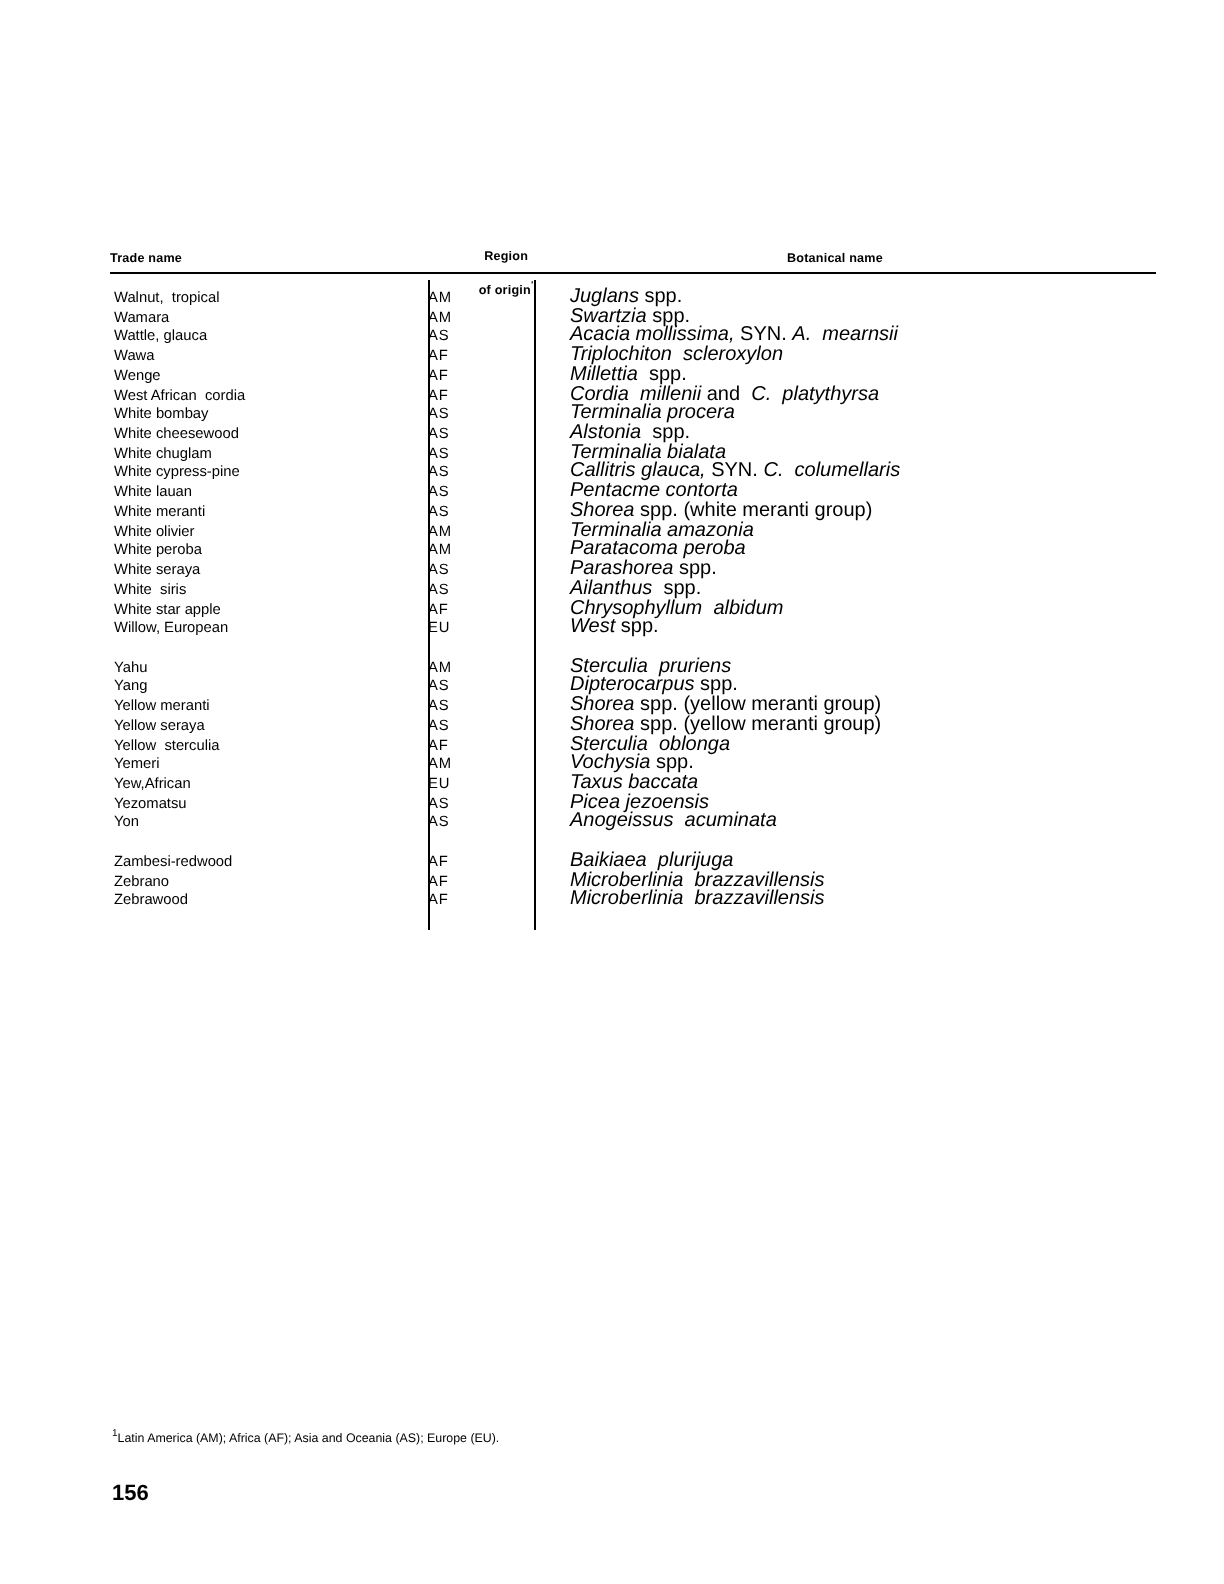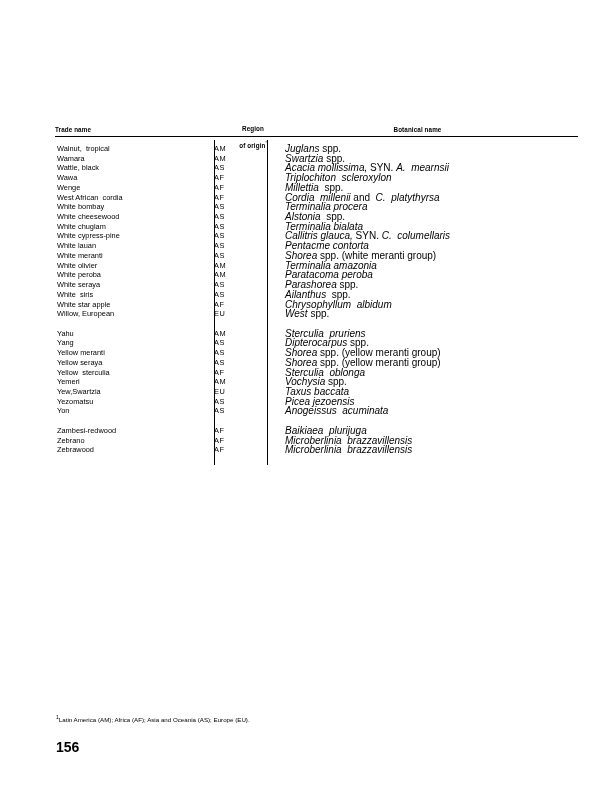--- a/index.html
+++ b/index.html
@@ -120,21 +120,21 @@
     white-space: pre;
   }
   .footnote .fn-mark {
     font-size: 5px;
     vertical-align: super;
   }
   .pageno {
     position: absolute;
     left: 56px;
     top: 742px;
-    font-size: 14px;
+    font-size: 11px;
     font-weight: bold;
     line-height: 10px;
   }
 </style>
 </head>
 <body>
 
 <div class="page">
 
   <div class="table-head">
@@ -156,21 +156,21 @@
         <div class="c-trade">Walnut,  tropical</div>
         <div class="c-region">AM</div>
         <div class="c-bot"><span>Juglans</span><span class="rm"> spp.</span></div>
       </div>
       <div class="row">
         <div class="c-trade">Wamara</div>
         <div class="c-region">AM</div>
         <div class="c-bot"><span>Swartzia</span><span class="rm"> spp.</span></div>
       </div>
       <div class="row">
-        <div class="c-trade">Wattle, black</div>
+        <div class="c-trade">Wattle, glauca</div>
         <div class="c-region">AS</div>
         <div class="c-bot"><span>Acacia mollissima,</span><span class="rm"> SYN. </span><span>A.  mearnsii</span></div>
       </div>
       <div class="row">
         <div class="c-trade">Wawa</div>
         <div class="c-region">AF</div>
         <div class="c-bot"><span>Triplochiton  scleroxylon</span></div>
       </div>
       <div class="row">
         <div class="c-trade">Wenge</div>
@@ -267,21 +267,21 @@
         <div class="c-trade">Yellow  sterculia</div>
         <div class="c-region">AF</div>
         <div class="c-bot"><span>Sterculia  oblonga</span></div>
       </div>
       <div class="row">
         <div class="c-trade">Yemeri</div>
         <div class="c-region">AM</div>
         <div class="c-bot"><span>Vochysia</span><span class="rm"> spp.</span></div>
       </div>
       <div class="row">
-        <div class="c-trade">Yew,Swartzia</div>
+        <div class="c-trade">Yew,African</div>
         <div class="c-region">EU</div>
         <div class="c-bot"><span>Taxus baccata</span></div>
       </div>
       <div class="row">
         <div class="c-trade">Yezomatsu</div>
         <div class="c-region">AS</div>
         <div class="c-bot"><span>Picea jezoensis</span></div>
       </div>
       <div class="row">
         <div class="c-trade">Yon</div>

